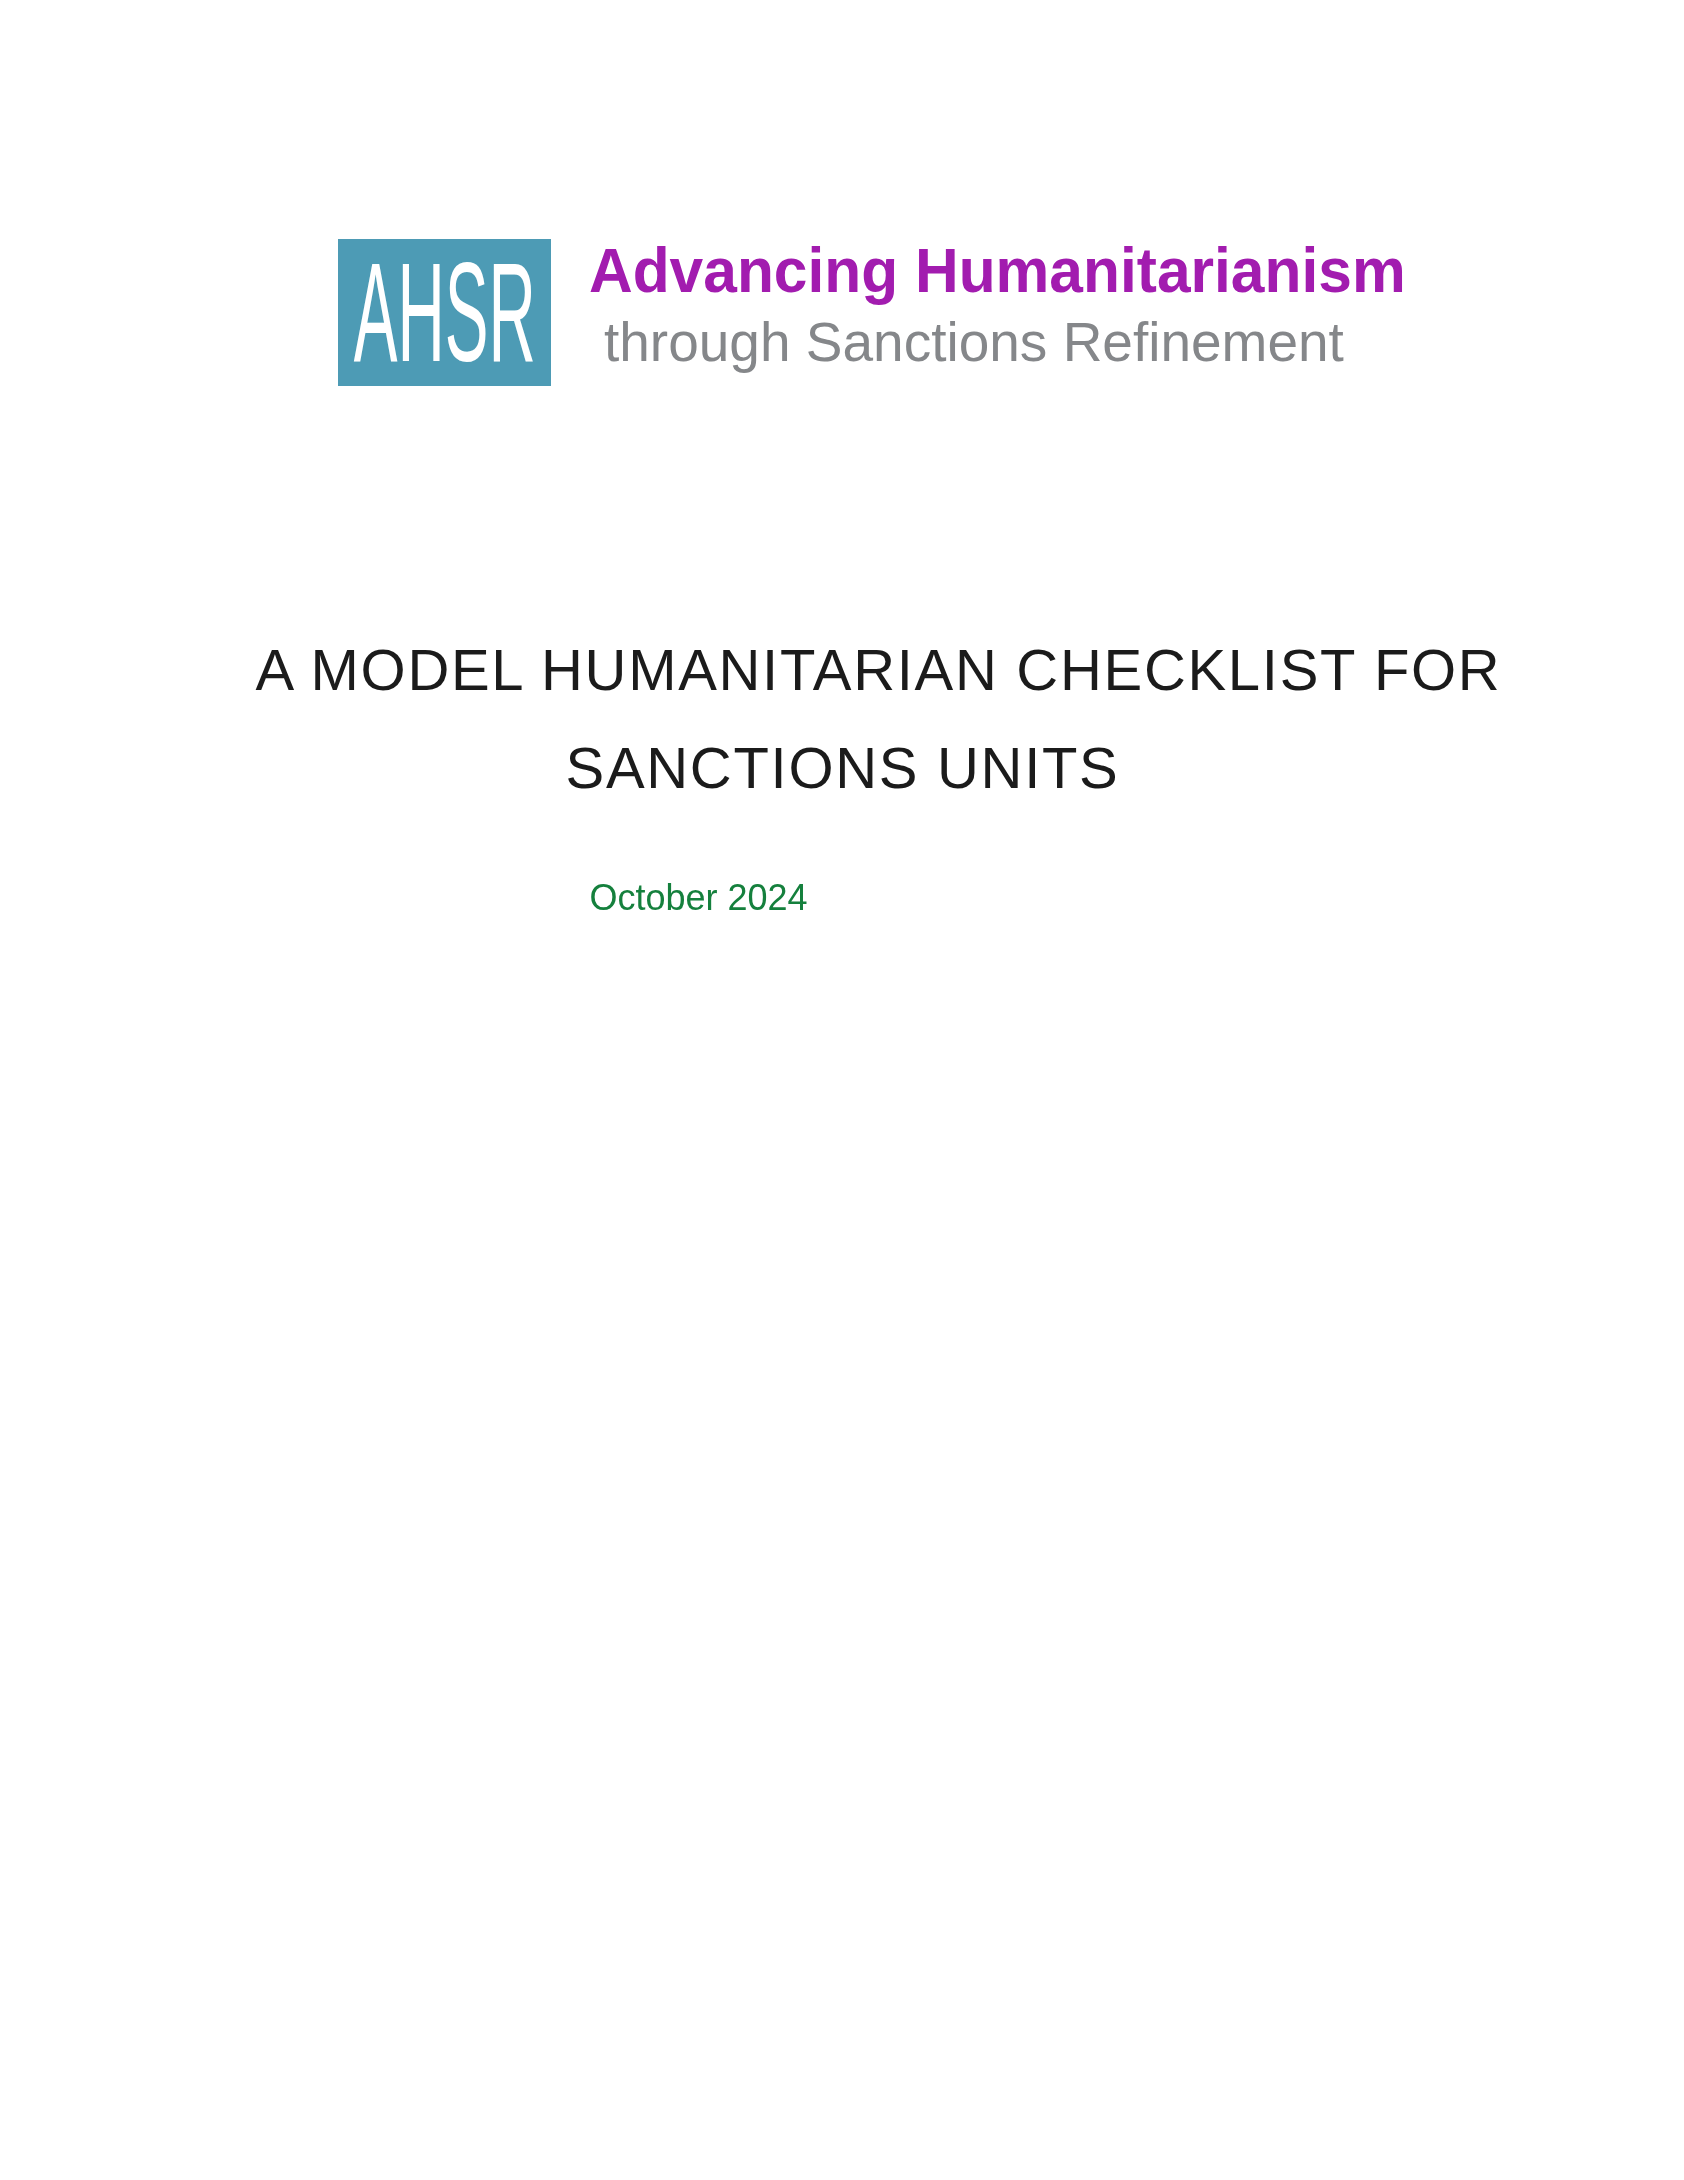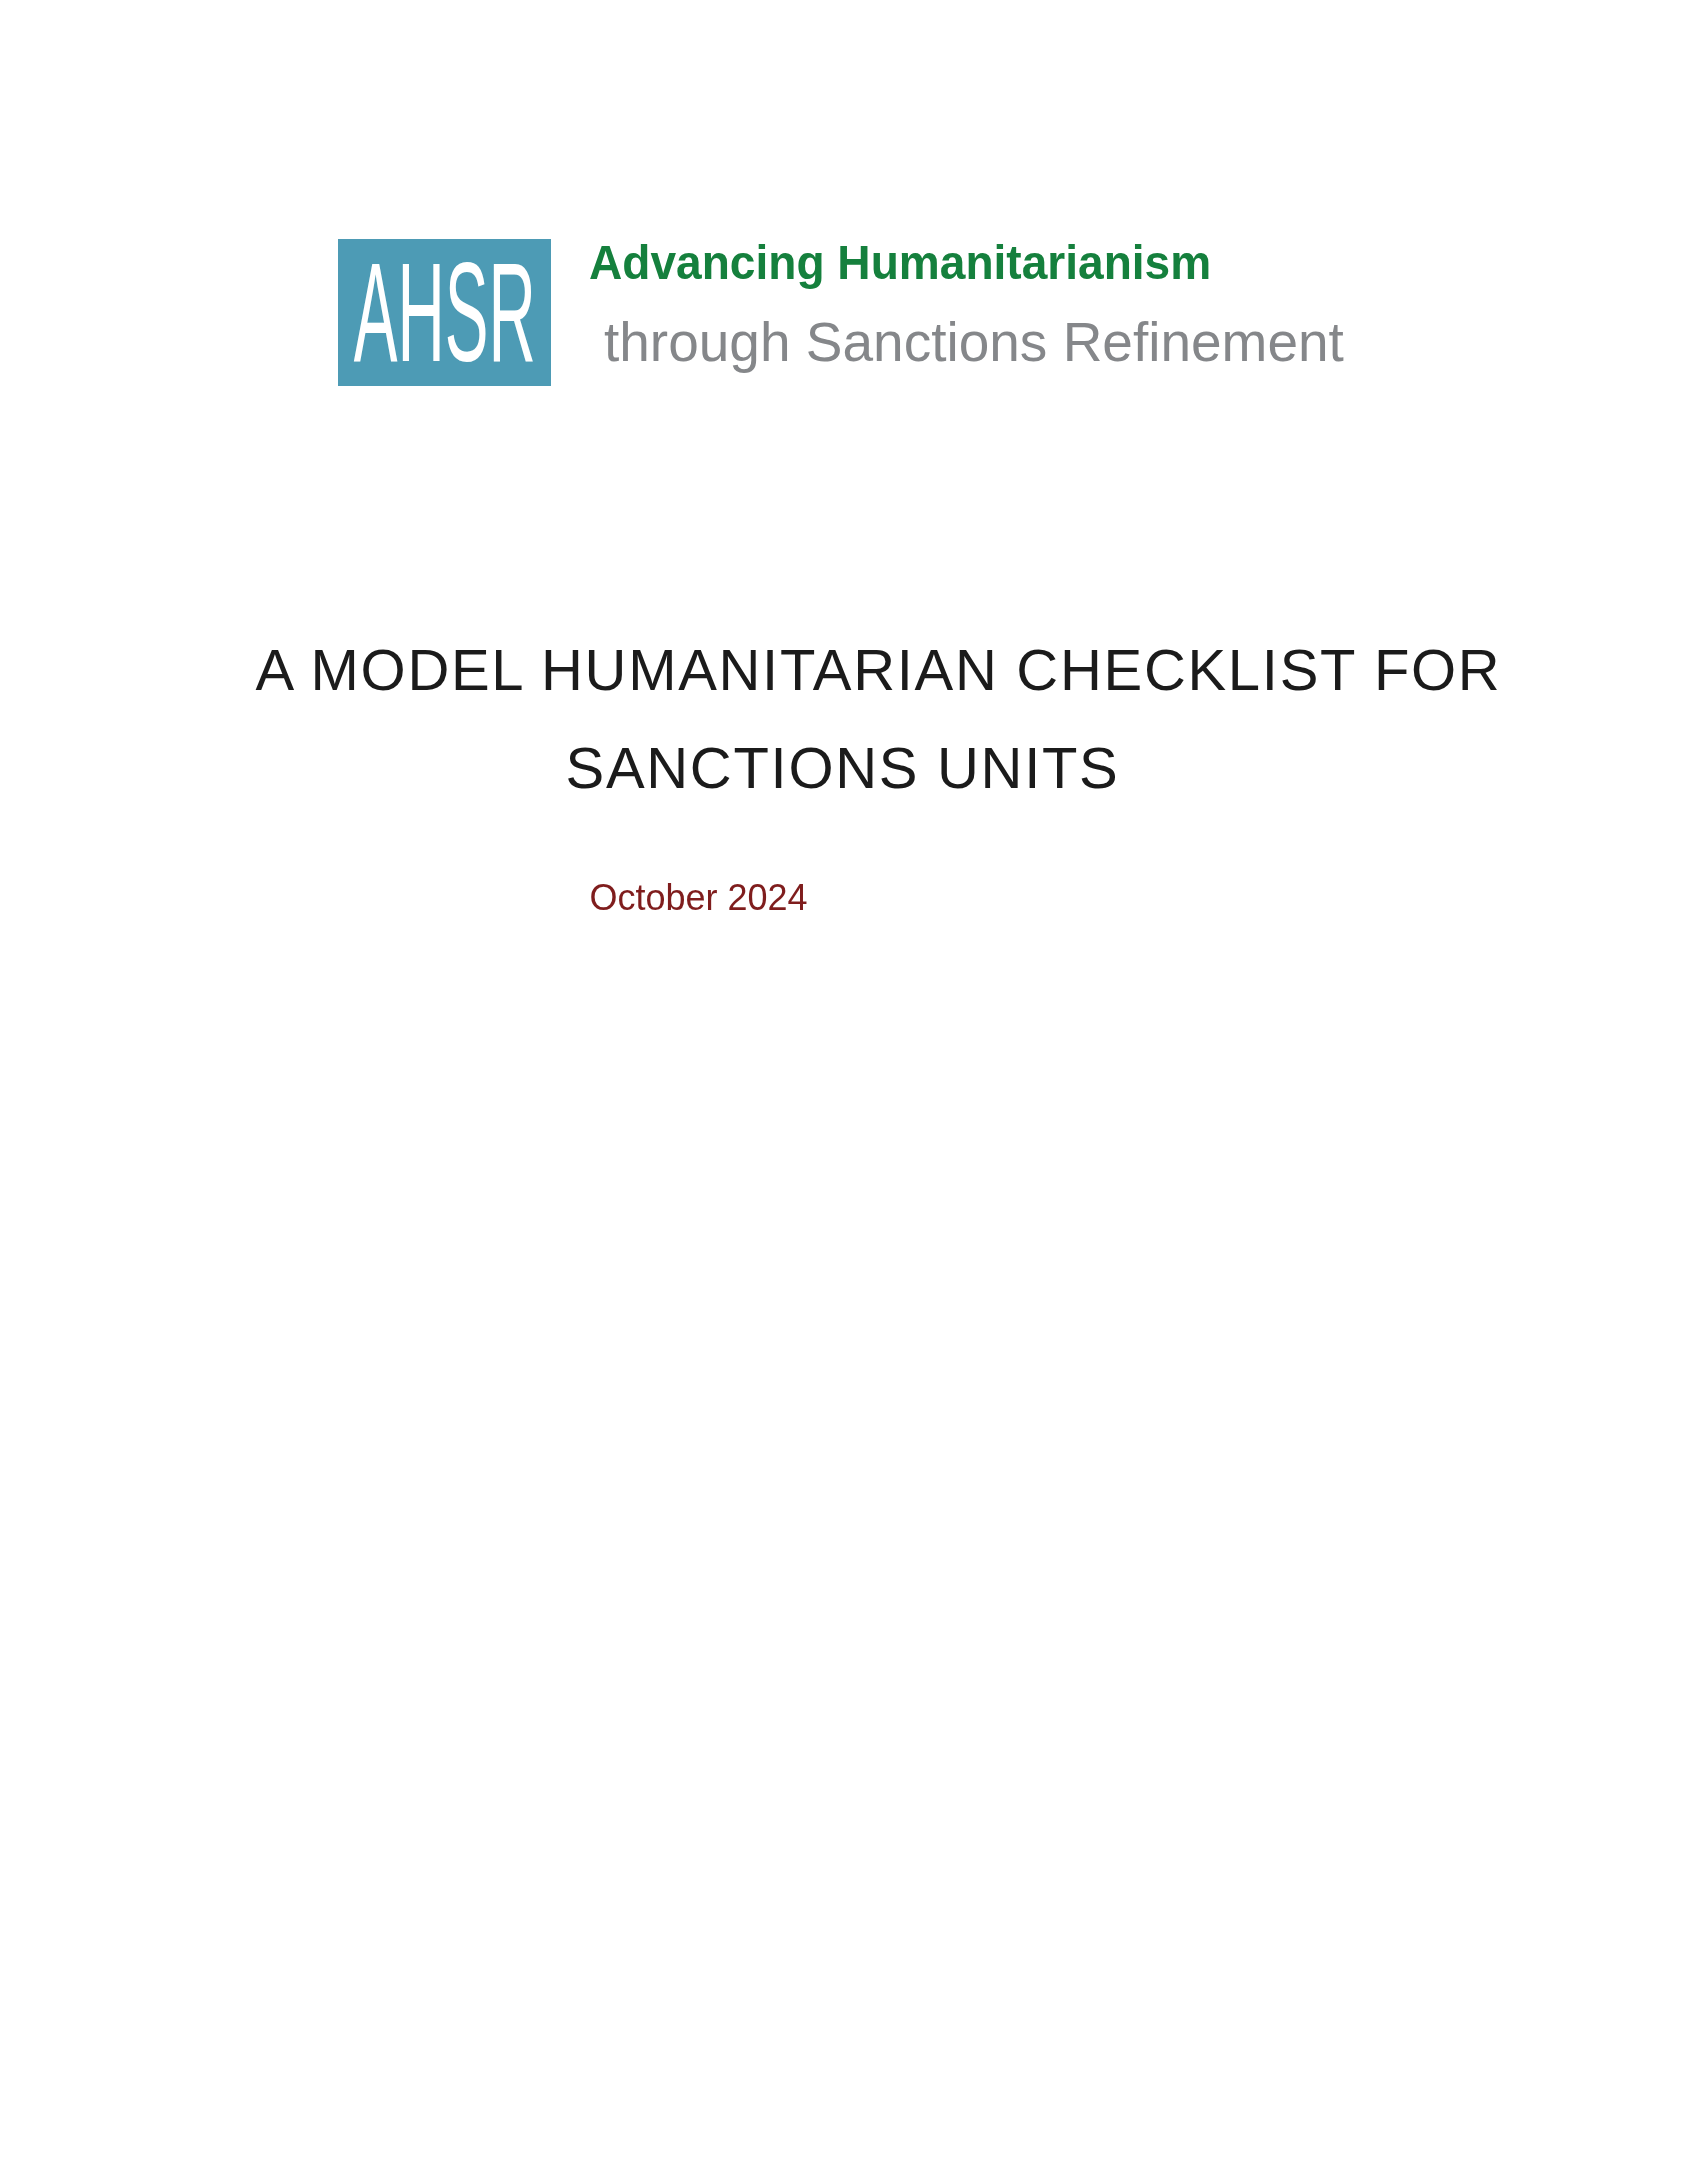--- a/index.html
+++ b/index.html
@@ -25,21 +25,21 @@
     font-weight:400;
     line-height:1;
     letter-spacing:0px;
     display:inline-block;
     transform:scaleX(0.465);
     transform-origin:center center;
     white-space:nowrap;
   }
   .ahsr-line1{
     position:absolute;left:589px;top:239px;
-    font-size:48px;font-weight:700;color:#15803d;line-height:1;white-space:nowrap;
+    font-size:63px;font-weight:700;color:#a21caf;line-height:1;white-space:nowrap;
   }
   .ahsr-line1 .squeeze{display:inline-block;transform:scaleX(0.96);transform-origin:left top;}
   .ahsr-line2{
     position:absolute;left:589px;top:315px;
     font-size:55px;font-weight:400;color:#85878A;line-height:1;white-space:nowrap;margin-left:15px;
   }
 
   
   .doc-title-line1{
     position:absolute;left:0;top:641px;width:1685px;
@@ -49,21 +49,21 @@
   }
   .doc-title-line2{
     position:absolute;left:0;top:739px;width:1685px;
     text-align:center;
     font-size:58px;font-weight:300;color:#1B1B1B;
     letter-spacing:1.7px;line-height:1;white-space:nowrap;
   }
   .doc-date{
     position:absolute;left:0;top:880px;width:1397px;
     text-align:center;
-    font-size:36px;font-weight:400;color:#7f1d1d;line-height:1;
+    font-size:36px;font-weight:400;color:#15803d;line-height:1;
   }
 
   
   .canada-logo{position:absolute;left:0;top:1789px;width:1685px;height:221px;}
 </style>
 </head>
 <body>
 
 <div class="page">
 

